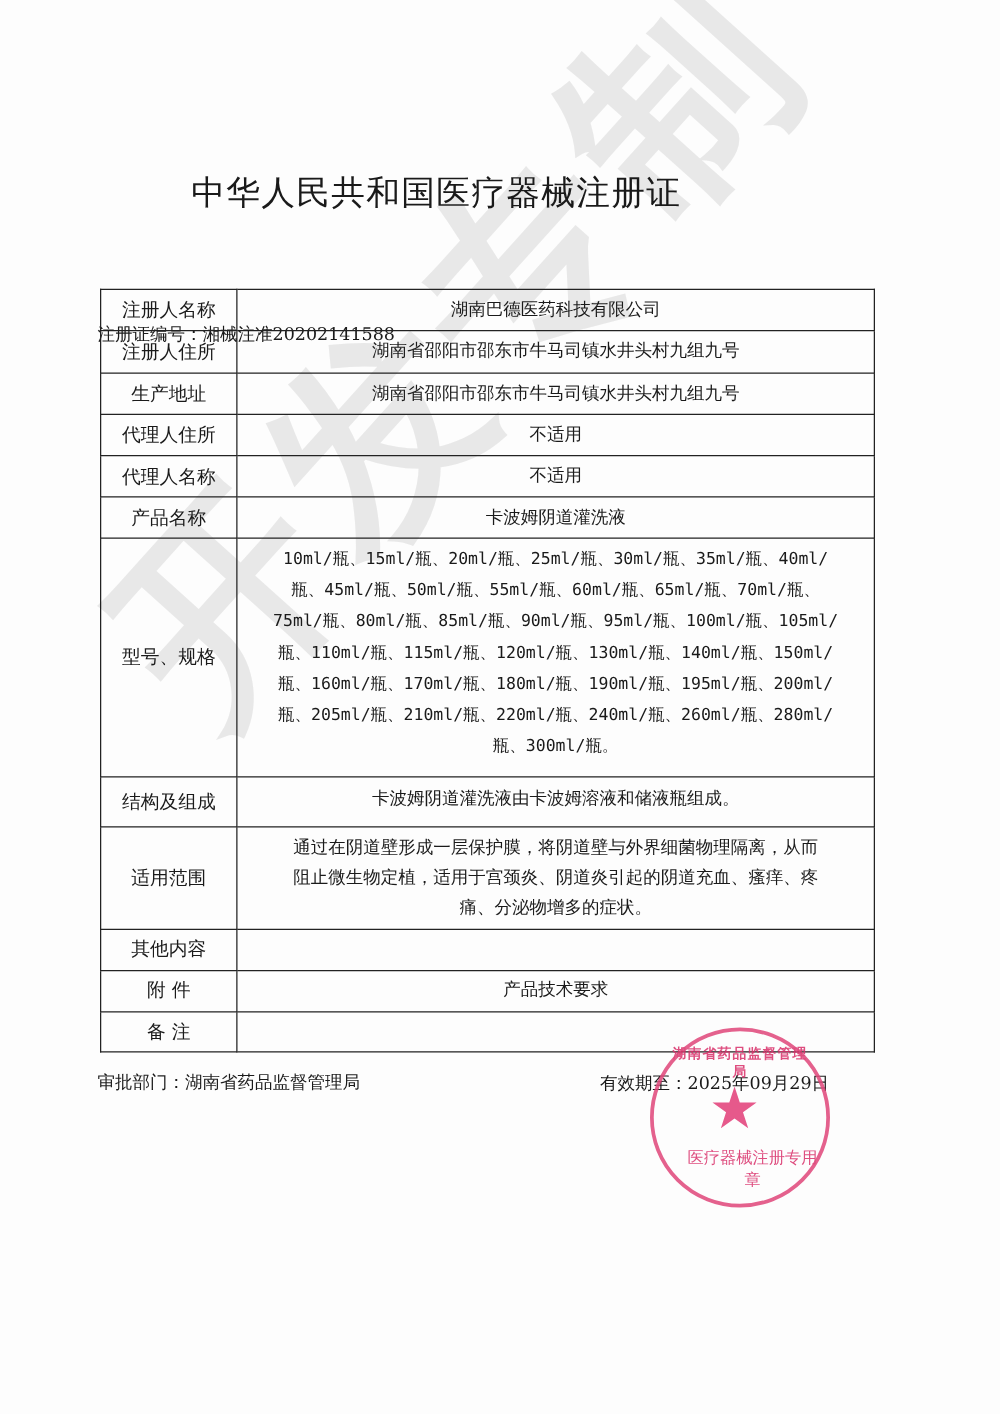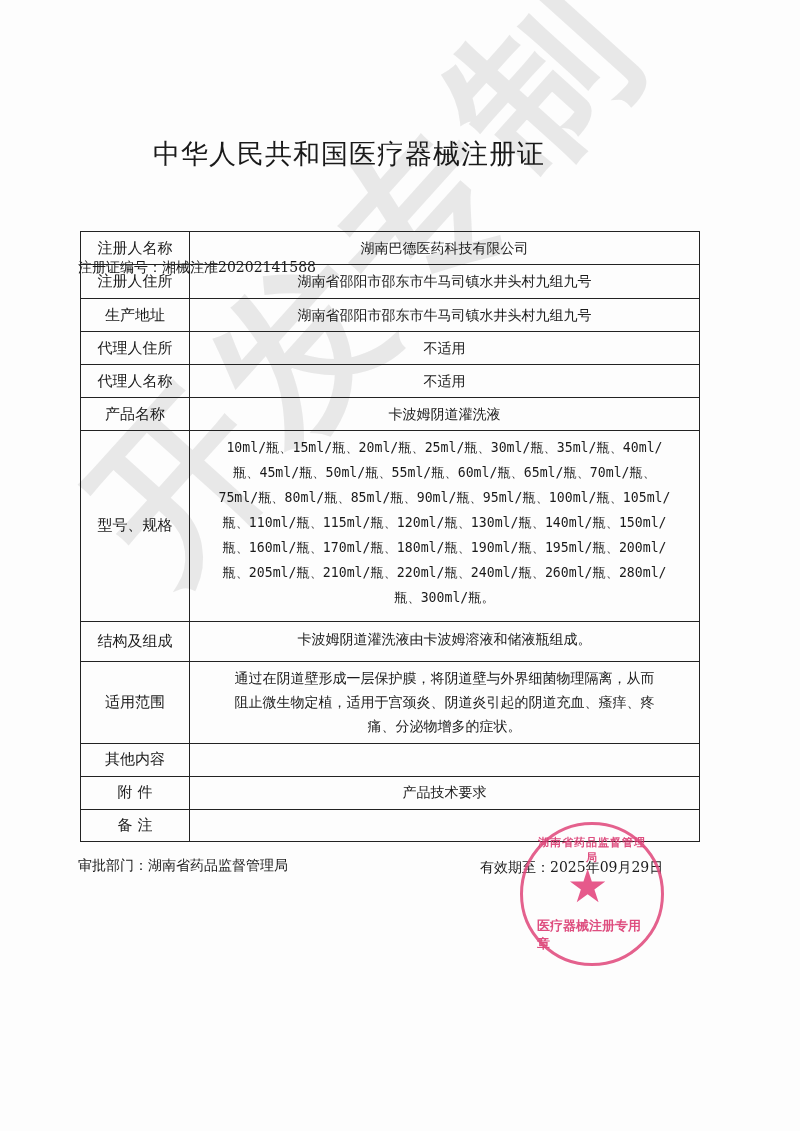--- a/index.html
+++ b/index.html
@@ -57,22 +57,22 @@
     }
     .seal .star {
       position: absolute; left: 44px; top: 38px; font-size: 46px; line-height: 46px;
       color: #e23d78;
     }
     .seal .arc {
       position: absolute; left: 10px; top: 8px; width: 118px; text-align: center;
       font-size: 15px; font-weight: bold; letter-spacing: 1px;
     }
     .seal .bottom-text {
-      position: absolute; left: 14px; top: 92px; width: 110px; 
-      font-size: 13px; font-weight: bold; letter-spacing: 0px;
+      position: absolute; left: 24px; top: 92px; width: 110px; text-align: center;
+      font-size: 13px; font-weight: normal; letter-spacing: 0px;
     }
   </style>
 </head>
 <body>
 
 <div class="watermark">开发专制</div>
 
 <div class="title">中华人民共和国医疗器械注册证</div>
 
 <div class="reg-no">

